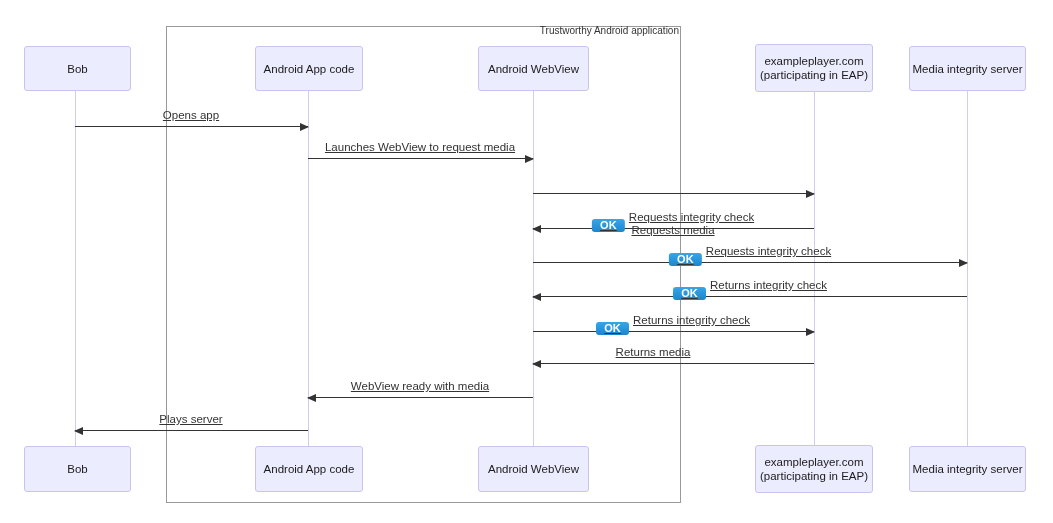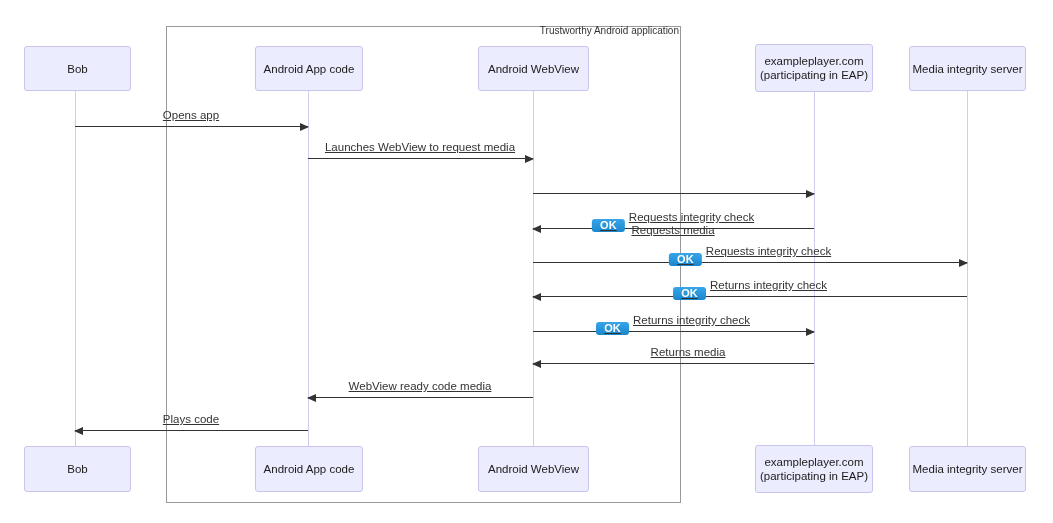--- a/index.html
+++ b/index.html
@@ -191,31 +191,31 @@
       <span class="head r"></span>
     </div>
   <div class="msg-label" style="left:673px;top:312px;">
     <span class="ok-badge">OK</span>
     <span>Returns integrity check</span>
   </div>
 
   <div class="msg-line" style="left:533px;top:363px;width:281px;">
       <span class="head l"></span>
     </div>
-  <div class="msg-label" style="left:688px;top:344px;">
+  <div class="msg-label" style="left:653px;top:344px;">
     <span>Returns media</span>
   </div>
 
   <div class="msg-line" style="left:308px;top:397px;width:225px;">
       <span class="head l"></span>
     </div>
   <div class="msg-label" style="left:420px;top:378px;">
-    <span>WebView ready code media</span>
+    <span>WebView ready with media</span>
   </div>
 
   <div class="msg-line" style="left:75px;top:430px;width:233px;">
       <span class="head l"></span>
     </div>
   <div class="msg-label" style="left:191px;top:411px;">
-    <span>Plays code</span>
+    <span>Plays server</span>
   </div>
 
 </div>
 
 </body></html>

